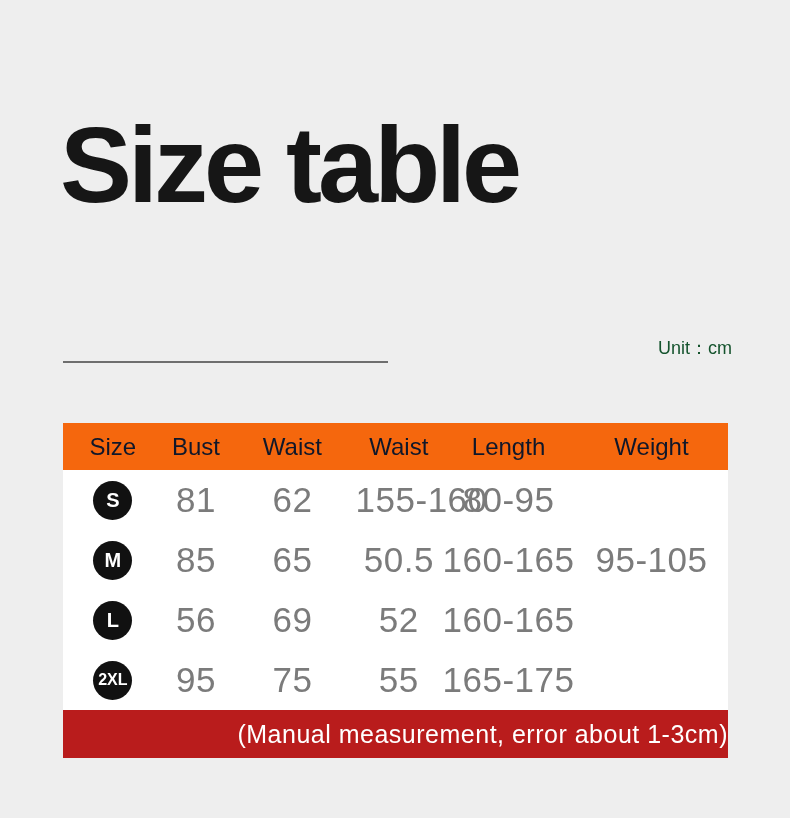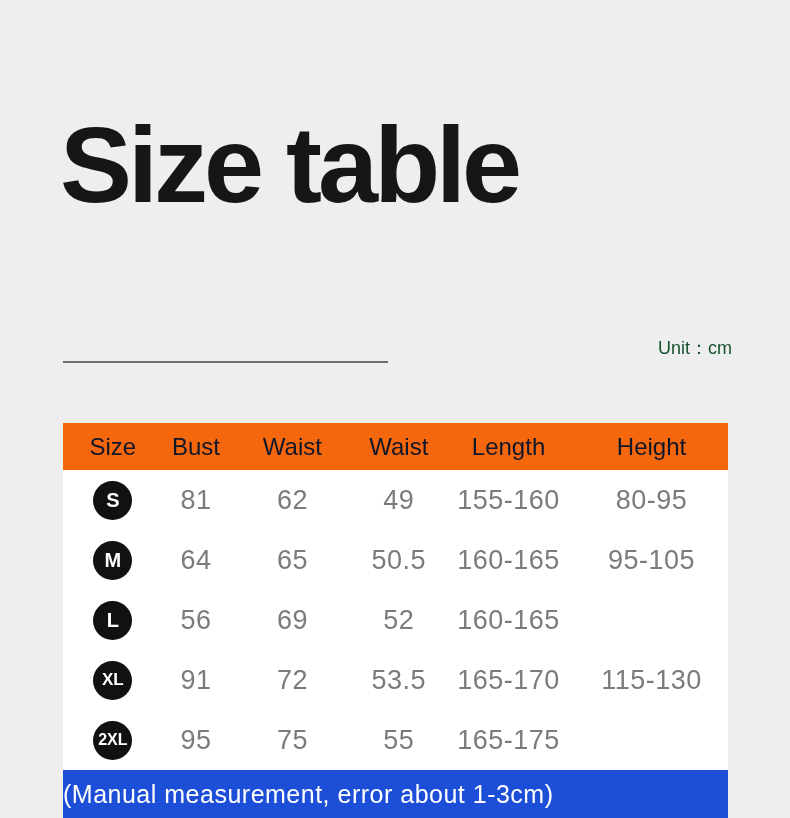--- a/index.html
+++ b/index.html
@@ -75,21 +75,21 @@
   .table-body {
     background: #ffffff;
   }
   .trow { height: 60px; }
 
   .cell {
     text-align: center;
   }
   .val {
     color: #7b7b7b;
-    font-size: 27px;
+    font-size: 35px;
     letter-spacing: 0.5px;
     white-space: nowrap;
   }
 
   .badge-wrap {
     display: flex;
     justify-content: center;
     align-items: center;
   }
   .badge {
@@ -100,24 +100,24 @@
     height: 39px;
     border-radius: 50%;
     background: #111111;
     color: #ffffff;
     font-weight: 700;
     font-size: 20px;
     letter-spacing: 0;
   }
 
   .table-footer {
-    background: #1d4ed8;
+    background: #b91c1c;
     height: 48px;
     display: flex;
-    justify-content: flex-start;
+    justify-content: flex-end;
     align-items: center;
   }
   .table-footer .note {
     color: #ffffff;
     font-size: 25px;
     letter-spacing: 0.5px;
     white-space: nowrap;
   }
 </style>
 </head>
@@ -132,67 +132,56 @@
   <div class="unit-label">Unit：cm</div>
 
   <div class="size-table">
 
     <div class="table-header grid-row">
       <div class="hcell">Size</div>
       <div class="hcell">Bust</div>
       <div class="hcell">Waist</div>
       <div class="hcell">Waist</div>
       <div class="hcell">Length</div>
-      <div class="hcell">Height</div>
+      <div class="hcell">Weight</div>
     </div>
 
     <div class="table-body">
 
       <div class="trow grid-row">
         <div class="cell badge-wrap">
             <span class="badge" style="font-size: 20px;">S</span>
           </div>
         <div class="cell val">81</div>
         <div class="cell val">62</div>
-        <div class="cell val">49</div>
         <div class="cell val">155-160</div>
         <div class="cell val">80-95</div>
       </div>
 
       <div class="trow grid-row">
         <div class="cell badge-wrap">
             <span class="badge" style="font-size: 20px;">M</span>
           </div>
-        <div class="cell val">64</div>
+        <div class="cell val">85</div>
         <div class="cell val">65</div>
         <div class="cell val">50.5</div>
         <div class="cell val">160-165</div>
         <div class="cell val">95-105</div>
       </div>
 
       <div class="trow grid-row">
         <div class="cell badge-wrap">
             <span class="badge" style="font-size: 20px;">L</span>
           </div>
         <div class="cell val">56</div>
         <div class="cell val">69</div>
         <div class="cell val">52</div>
         <div class="cell val">160-165</div>
       </div>
 
-      <div class="trow grid-row">
-        <div class="cell badge-wrap">
-            <span class="badge" style="font-size: 17px;">XL</span>
-          </div>
-        <div class="cell val">91</div>
-        <div class="cell val">72</div>
-        <div class="cell val">53.5</div>
-        <div class="cell val">165-170</div>
-        <div class="cell val">115-130</div>
-      </div>
 
       <div class="trow grid-row">
         <div class="cell badge-wrap">
             <span class="badge" style="font-size: 16px;">2XL</span>
           </div>
         <div class="cell val">95</div>
         <div class="cell val">75</div>
         <div class="cell val">55</div>
         <div class="cell val">165-175</div>
       </div>

